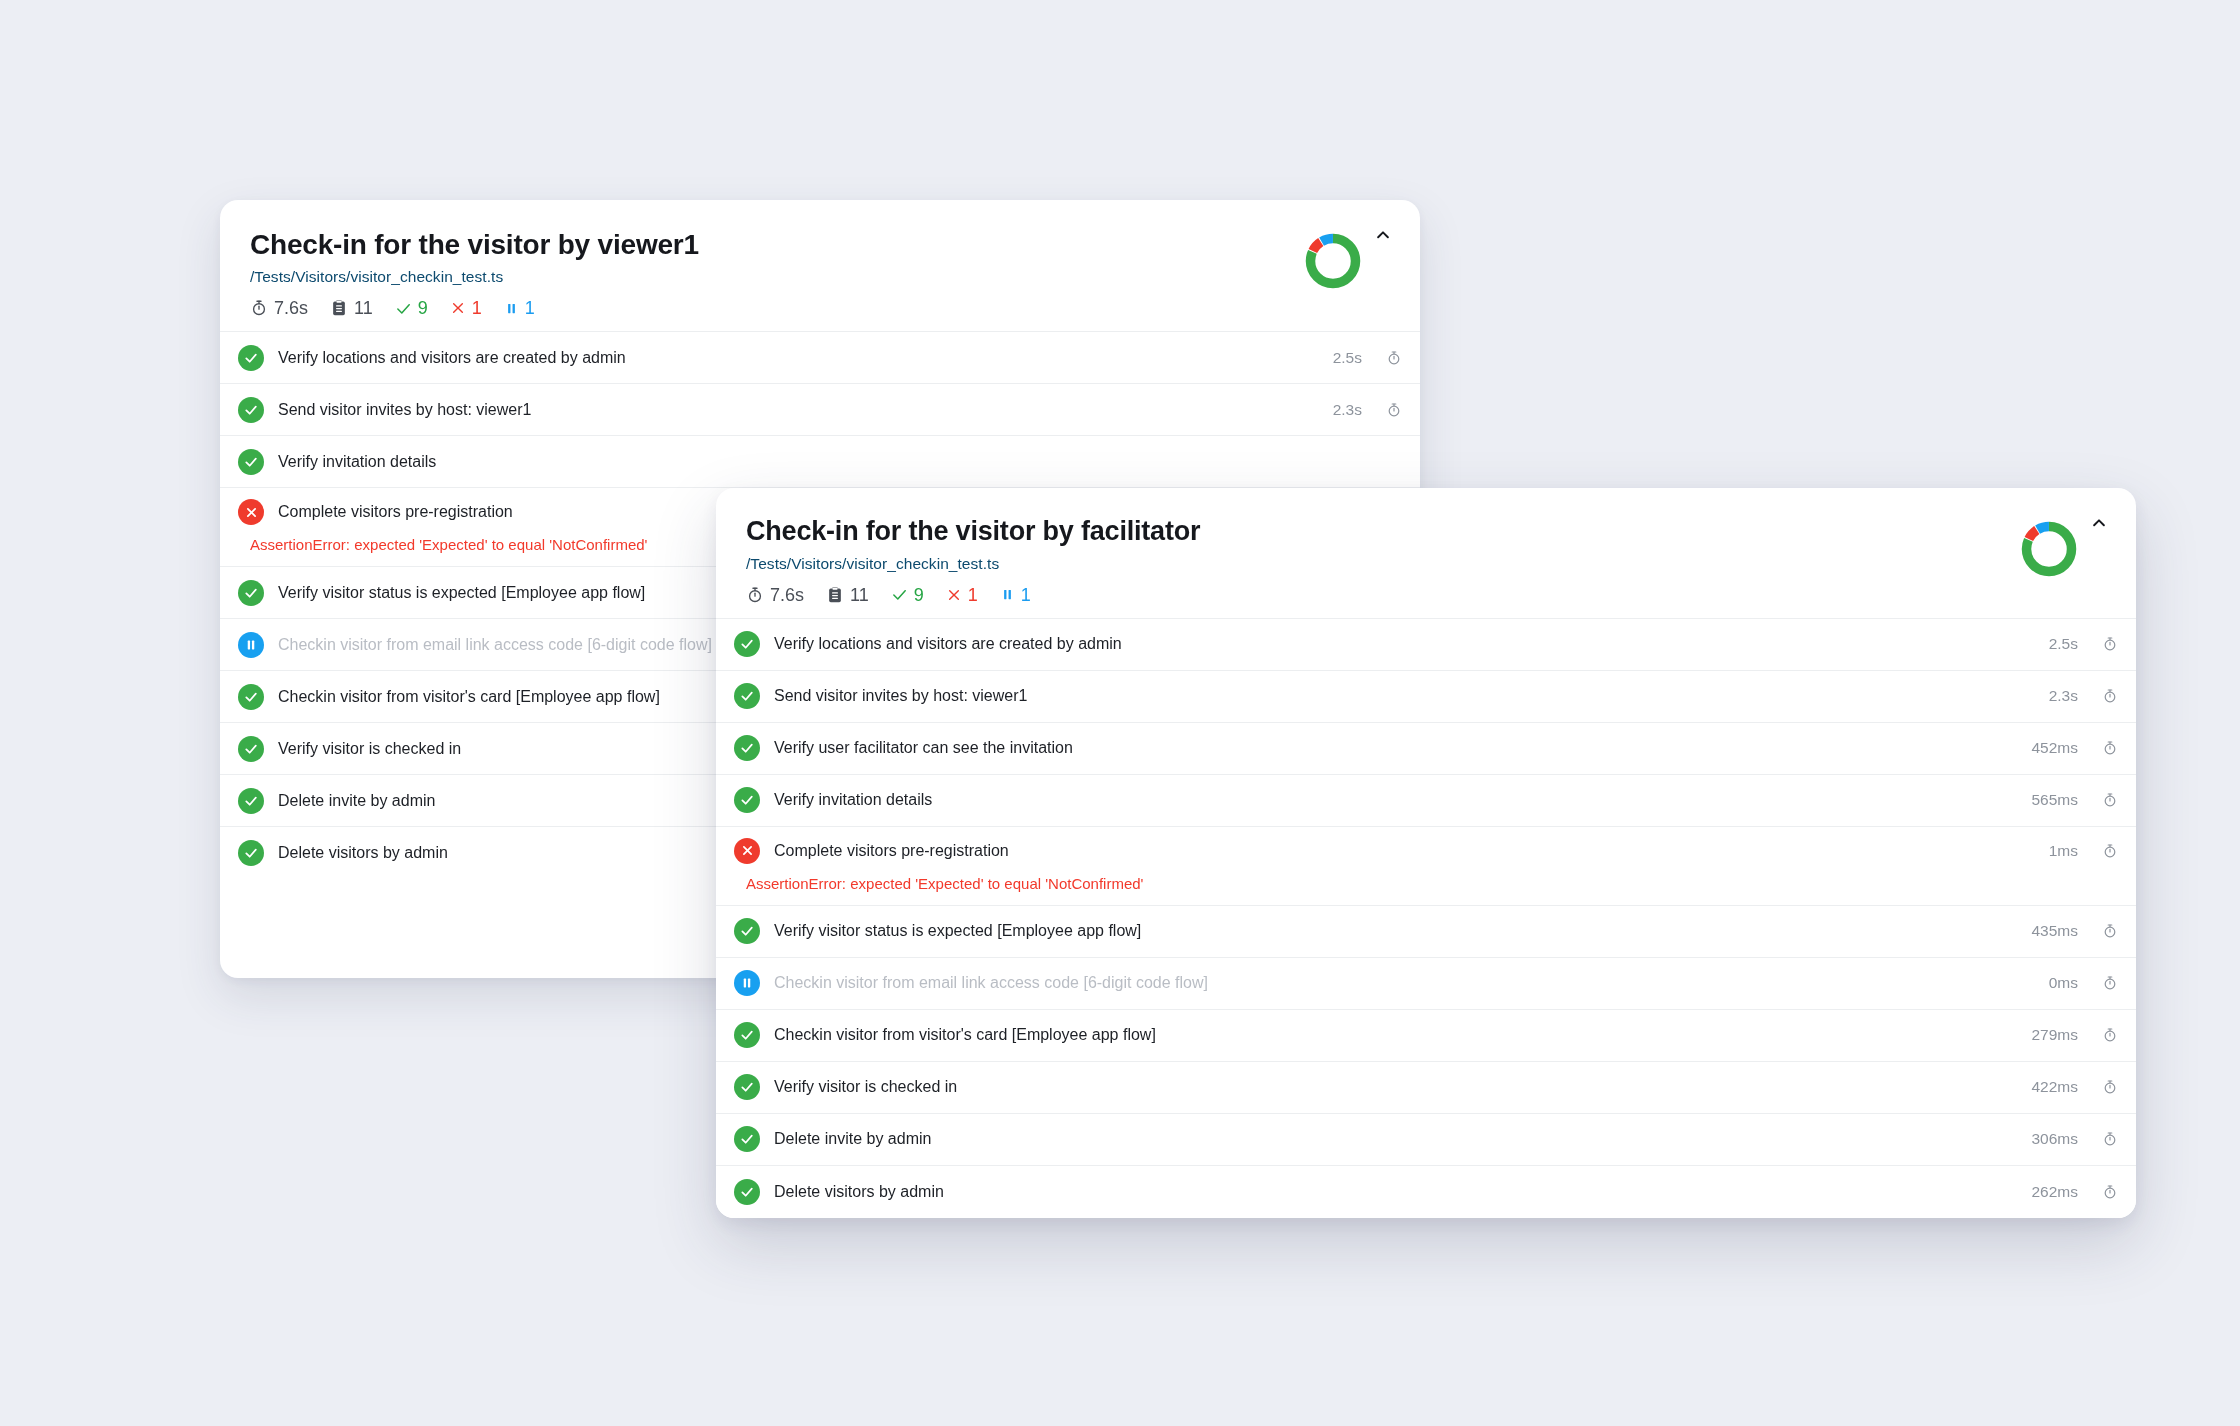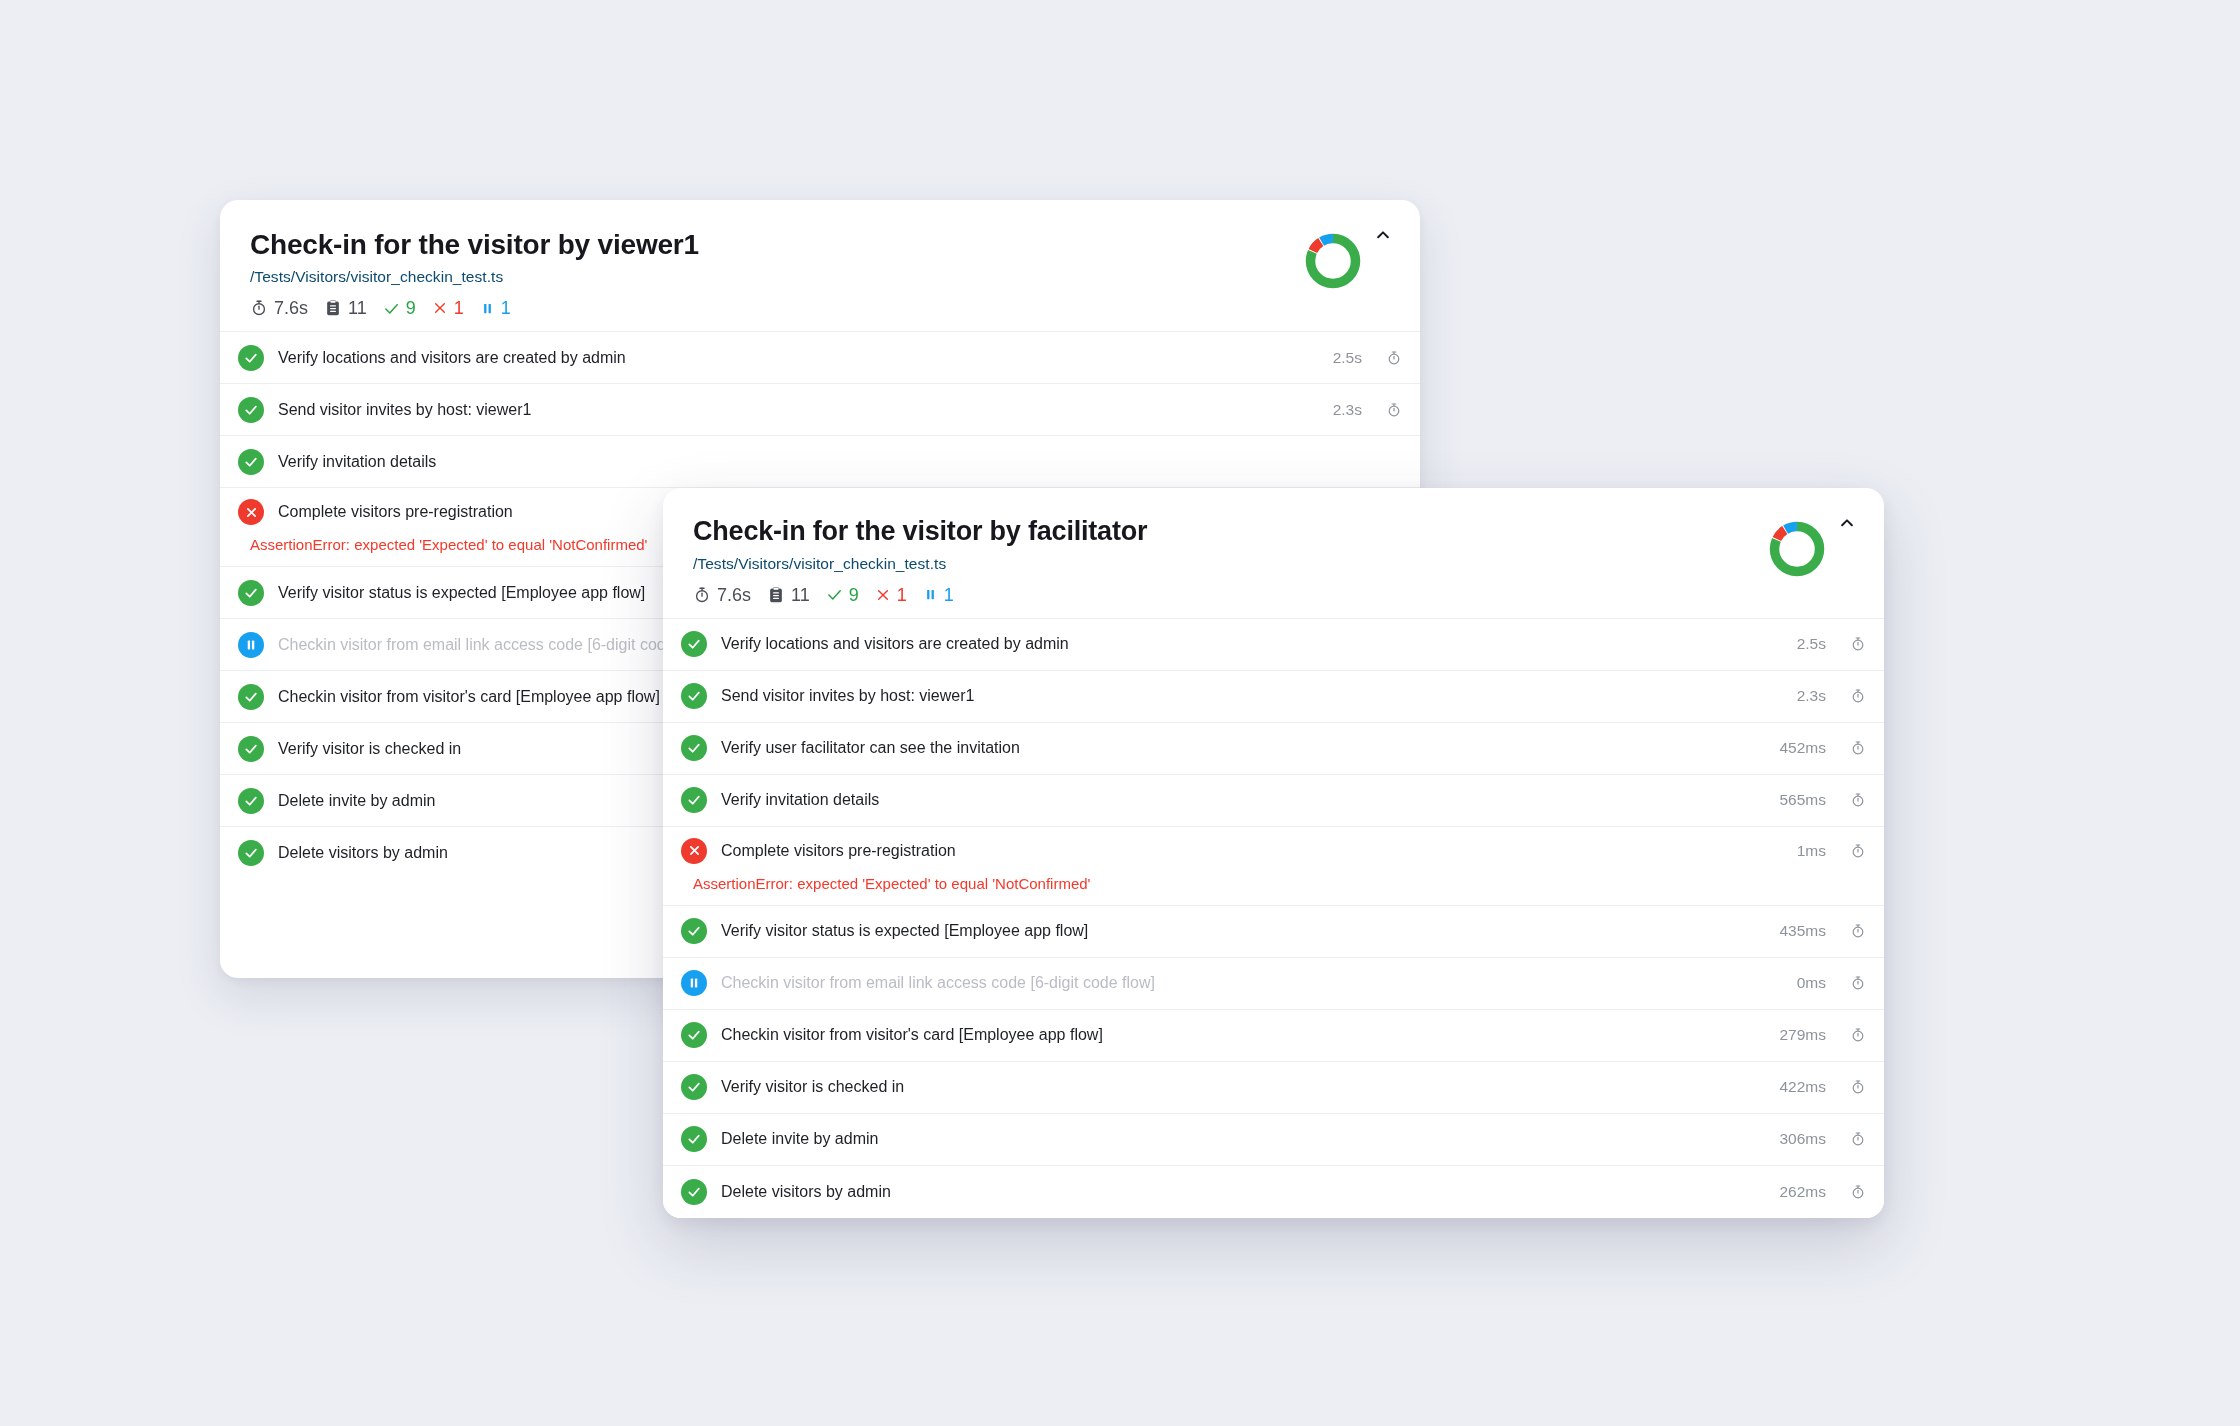--- a/index.html
+++ b/index.html
@@ -34,23 +34,23 @@
 
   .card-back {
     left: 220px;
     top: 200px;
     width: 1200px;
     height: 778px;
     z-index: 1;
   }
 
   .card-front {
-    left: 663px;
+    left: 716px;
     top: 488px;
-    width: 1221px;
+    width: 1420px;
     height: 730px;
     z-index: 2;
     box-shadow: 0 26px 64px rgba(45, 52, 84, 0.18),
                 0 6px 16px rgba(45, 52, 84, 0.08);
   }
 
   
   .card-header {
     position: relative;
     padding: 28px 30px 14px 30px;
@@ -69,21 +69,21 @@
     margin-top: 7px;
     font-size: 15.5px;
     color: #0c4a6e;
     letter-spacing: 0.05px;
   }
 
   .stats-row {
     margin-top: 13px;
     display: flex;
     align-items: center;
-    gap: 16px;
+    gap: 22px;
     font-size: 18px;
     color: #4a4f57;
   }
 
   .stat {
     display: flex;
     align-items: center;
     gap: 6px;
     line-height: 1;
   }

